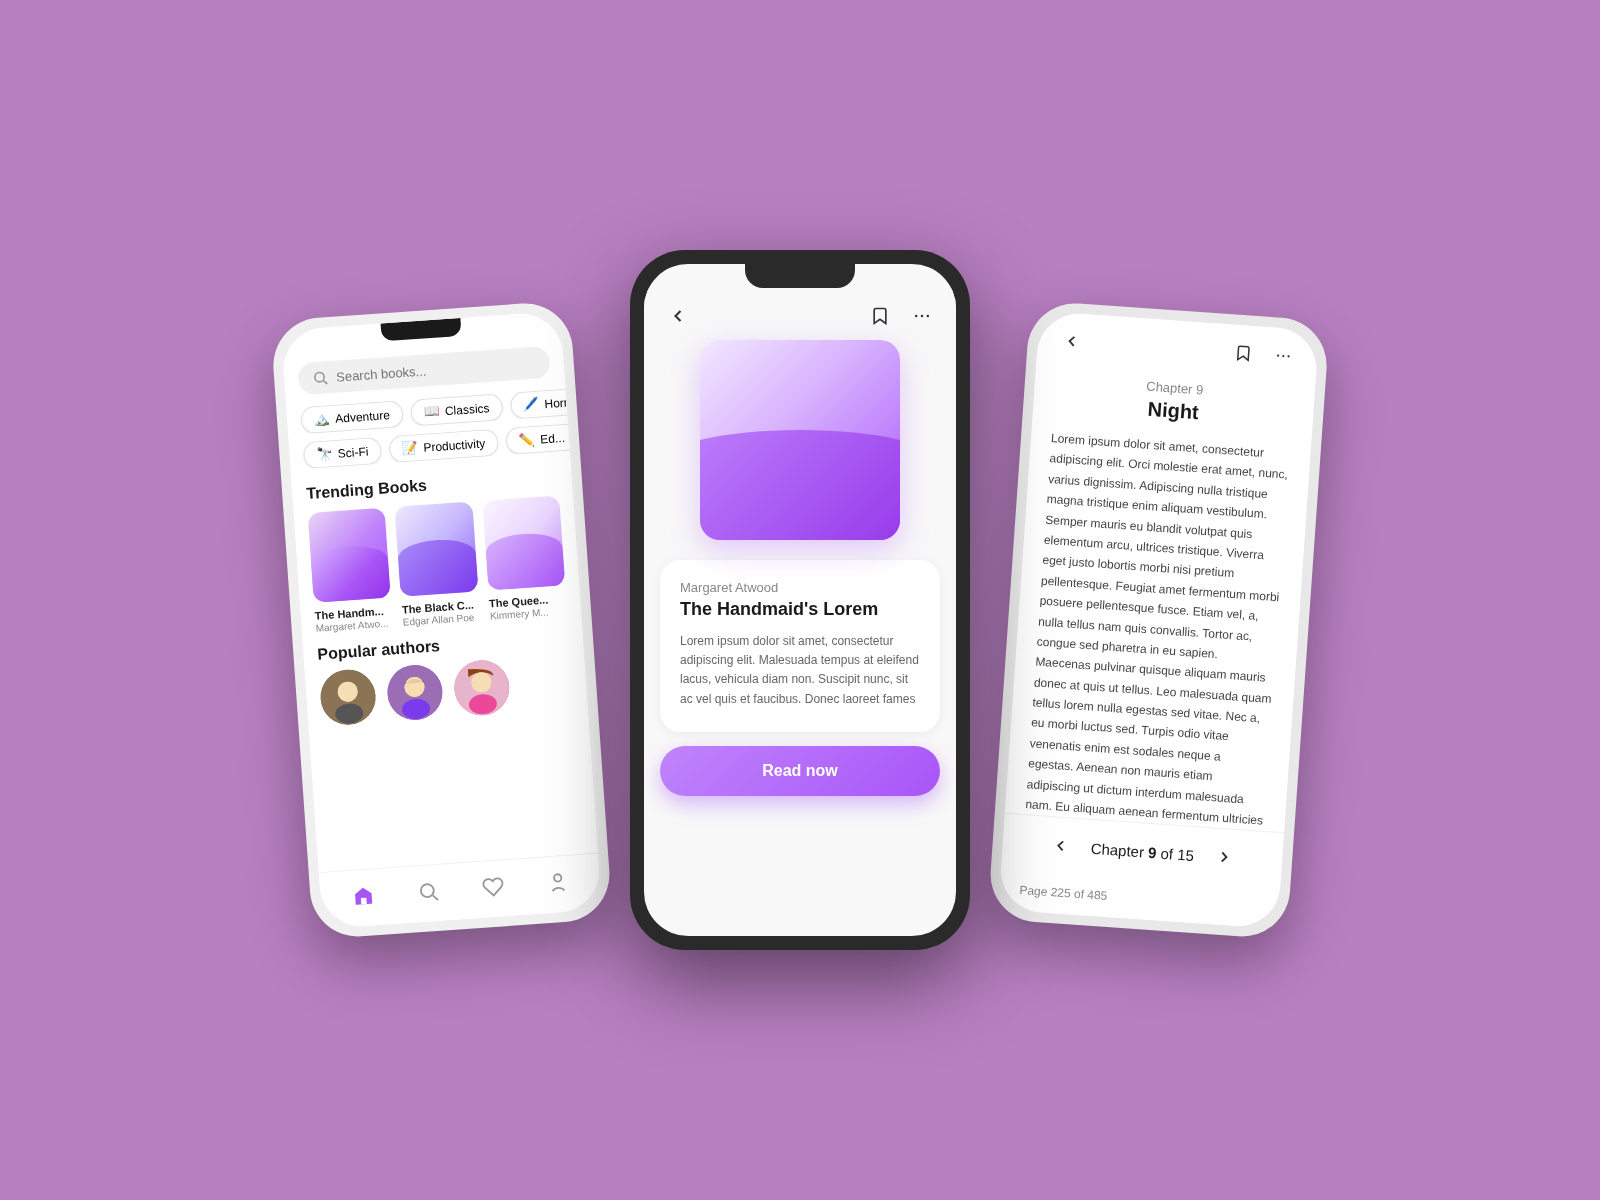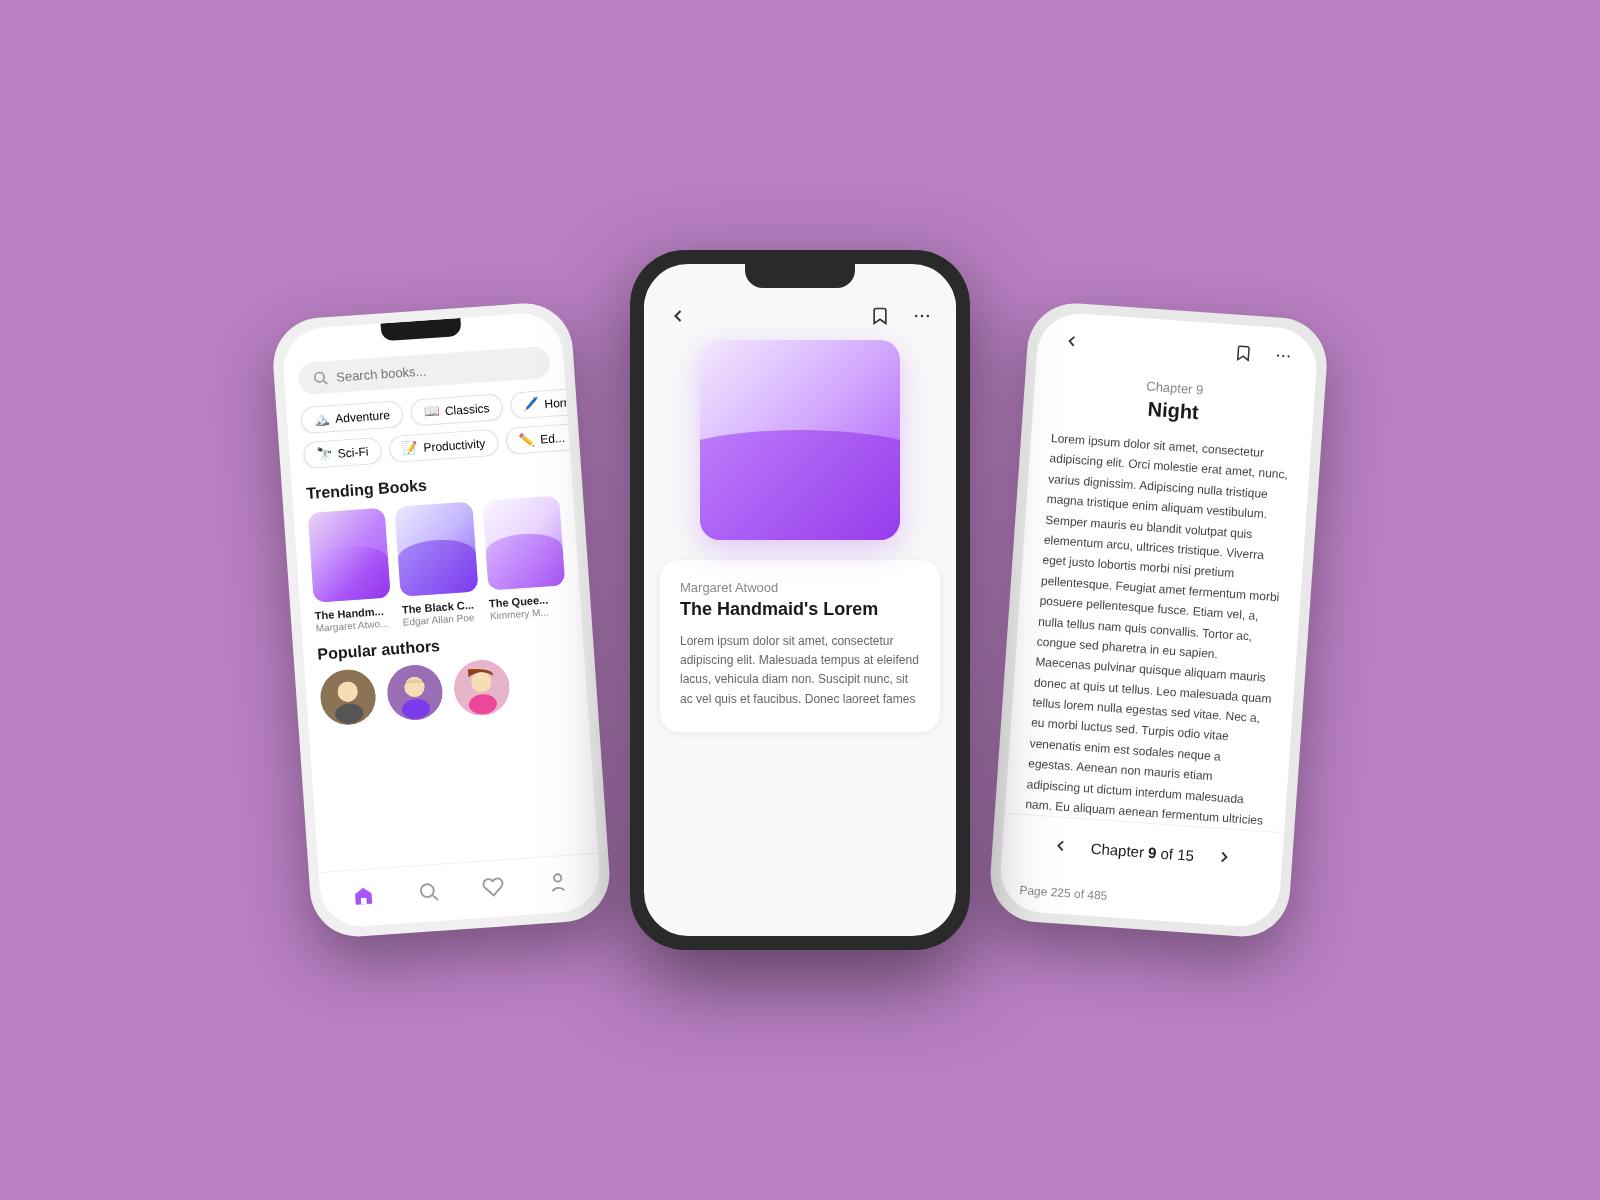--- a/index.html
+++ b/index.html
@@ -575,20 +575,21 @@
       <div class="book-detail-cover">
         <div class="book-detail-wave"></div>
       </div>
 
       <div class="book-detail-info">
         <div class="book-detail-author">Margaret Atwood</div>
         <div class="book-detail-title">The Handmaid's Lorem</div>
         <div class="book-detail-desc">Lorem ipsum dolor sit amet, consectetur adipiscing elit. Malesuada tempus at eleifend lacus, vehicula diam non. Suscipit nunc, sit ac vel quis et faucibus. Donec laoreet fames amet mauris interdum feugiat. Elit nascetur nisl nulla convallis id in adipiscing non ante.</div>
       </div>
 
+      <div class="read-now-btn">Read now</div>
     </div>
   </div>
 
   <div class="phone-right">
     <div class="phone-screen right-screen">
       <div class="notch-small"></div>
 
       <div class="right-header">
         <div class="header-icon-btn">
           <svg width="18" height="18" viewBox="0 0 24 24" fill="none" stroke="#333" stroke-width="2.5">

